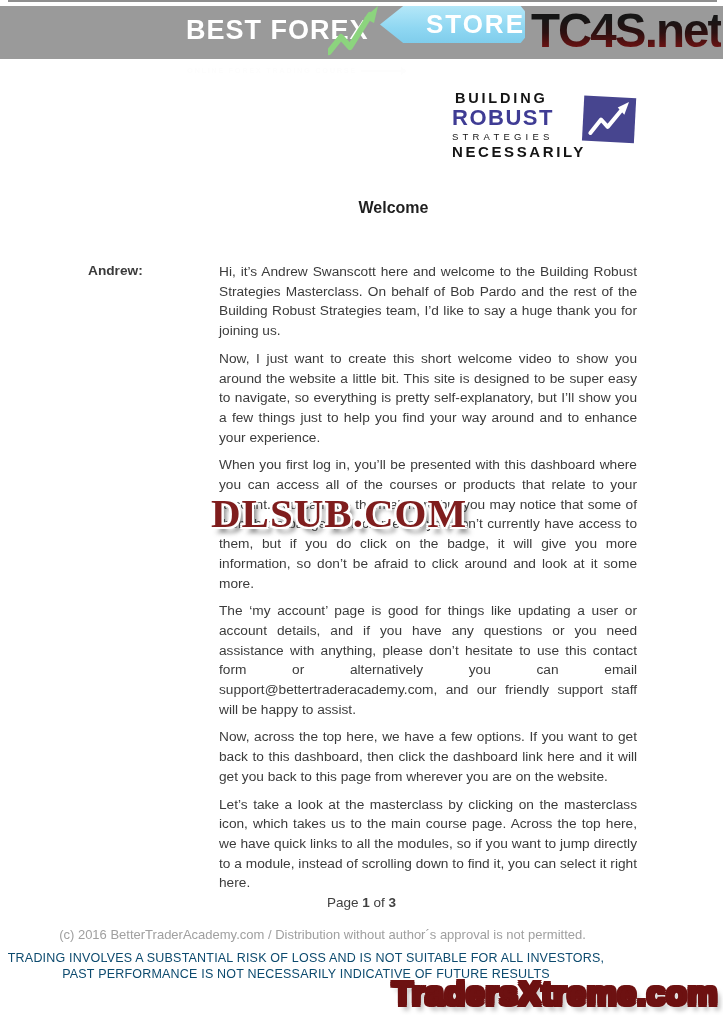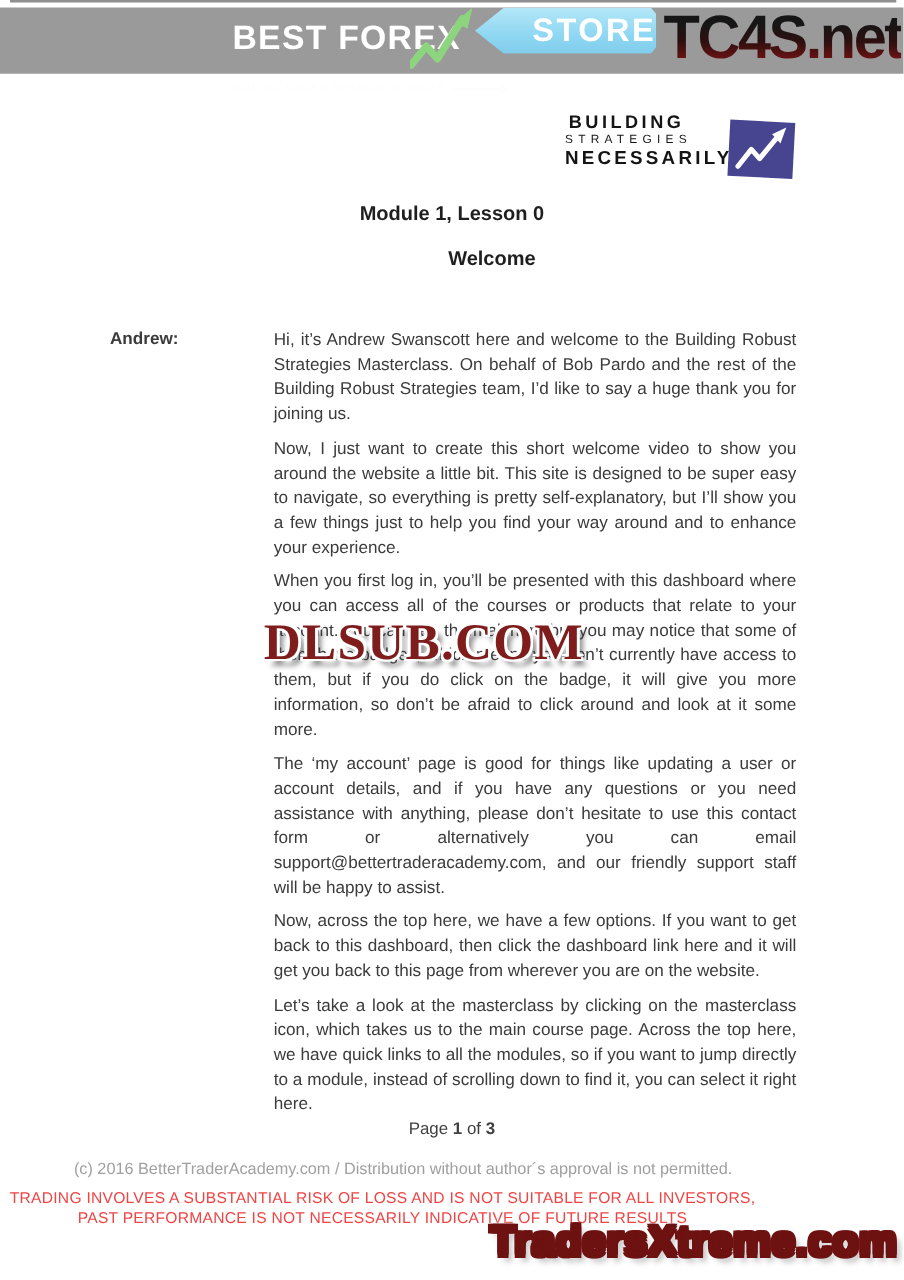--- a/index.html
+++ b/index.html
@@ -73,21 +73,21 @@
 
   
   .page-num { position: absolute; top: 895px; left: 0; width: 723px; text-align: center; font-size: 13.5px; color: #404040; }
   .page-num b { font-weight: bold; }
   .copyright {
     position: absolute; top: 927px; left: 0; width: 723px; text-align: center;
     font-size: 13px; color: #a0a0a0; transform: translateX(-39px);
   }
   .disclaimer {
     position: absolute; top: 951px; left: 0; width: 612px; text-align: center;
-    font-size: 12.5px; line-height: 15.5px; color: #ef4444; letter-spacing: 0.2px;
+    font-size: 12.5px; line-height: 15.5px; color: #0c4a6e; letter-spacing: 0.2px;
   }
   .traders-stamp {
     position: absolute; top: 974px; right: 5px; font-size: 34px; font-weight: bold;
     letter-spacing: 0.5px; white-space: nowrap;
     background: linear-gradient(180deg, #ef9d9d 5%, #d85555 45%, #a32020 80%, #8c1515 100%);
     -webkit-background-clip: text; background-clip: text; color: transparent;
     text-shadow:
       2px 0 0 #6d1111, -2px 0 0 #6d1111, 0 2px 0 #6d1111, 0 -2px 0 #6d1111,
       2px 2px 0 #6d1111, -2px -2px 0 #6d1111, 2px -2px 0 #6d1111, -2px 2px 0 #6d1111,
       0 0 7px #ffffff, 4px 5px 5px rgba(0,0,0,0.35);
@@ -110,32 +110,32 @@
       <polyline points="1,46 13,31 22,41 42,9" fill="none" stroke="#8cd47e" stroke-width="6" stroke-linecap="round" stroke-linejoin="round"></polyline>
       <polygon points="36,12 50,0 46,17" fill="#8cd47e"></polygon>
     </svg>
     <div class="store-badge">STORE</div>
   </div>
 
   <div class="tc4s">TC4S.net</div>
 
   <div class="brs-logo">
     <div class="brs-l1">BUILDING</div>
+    <div class="brs-l2">ROBUST</div>
     <div class="brs-l3">STRATEGIES</div>
     <div class="brs-l4">NECESSARILY</div>
     <svg class="brs-square" width="60" height="52" viewBox="0 0 60 52">
       <g transform="rotate(3 30 26)">
         <rect x="3" y="2" width="52" height="45" fill="#47458f"></rect>
         <polyline points="11,39 21,25 28,32 42,13" fill="none" stroke="#ffffff" stroke-width="4" stroke-linecap="round" stroke-linejoin="round"></polyline>
         <polygon points="37,12 48,6 44,19" fill="#ffffff"></polygon>
       </g>
     </svg>
   </div>
 
-  <h1 class="doc-title">Module 1, Lesson 0</h1>
   <h2 class="doc-subtitle">Welcome</h2>
 
   <div class="content">
     <div class="speaker">Andrew:</div>
     <div class="paras">
       <p>Hi, it’s Andrew Swanscott here and welcome to the Building Robust Strategies Masterclass. On behalf of Bob Pardo and the rest of the Building Robust Strategies team, I’d like to say a huge thank you for joining us.</p>
       <p>Now, I just want to create this short welcome video to show you around the website a little bit. This site is designed to be super easy to navigate, so everything is pretty self-explanatory, but I’ll show you a few things just to help you find your way around and to enhance your experience.</p>
       <p>When you first log in, you’ll be presented with this dashboard where you can access all of the courses or products that relate to your account. You can see them all here but you may notice that some of them have badges, which means you don’t currently have access to them, but if you do click on the badge, it will give you more information, so don’t be afraid to click around and look at it some more.</p>
       <p>The ‘my account’ page is good for things like updating a user or account details, and if you have any questions or you need assistance with anything, please don’t hesitate to use this contact form or alternatively you can email support@bettertraderacademy.com, and our friendly support staff will be happy to assist.</p>
       <p>Now, across the top here, we have a few options. If you want to get back to this dashboard, then click the dashboard link here and it will get you back to this page from wherever you are on the website.</p>

